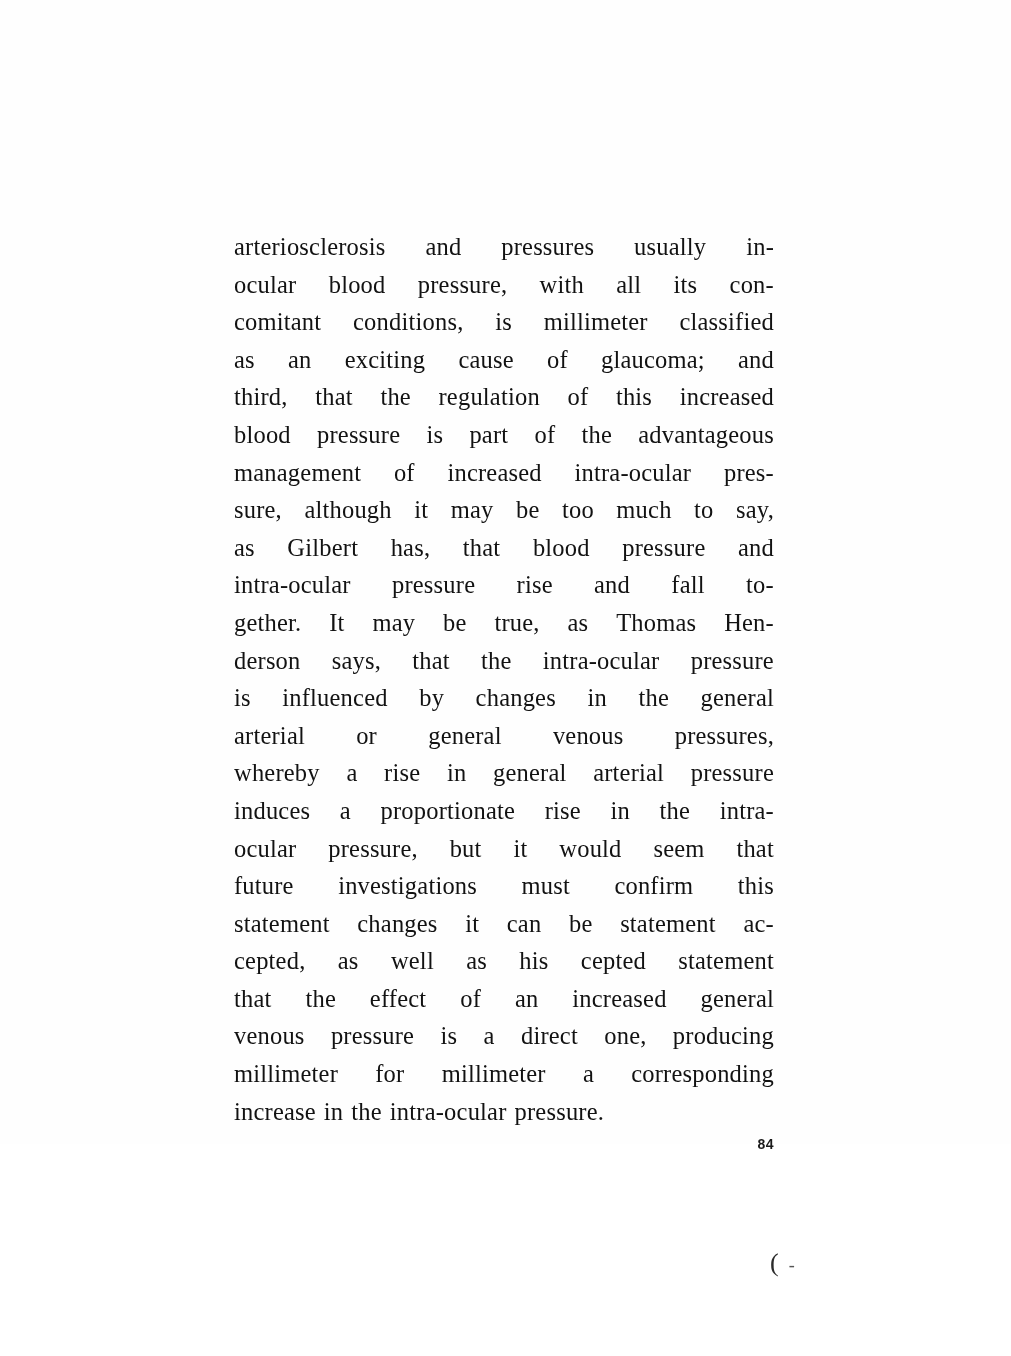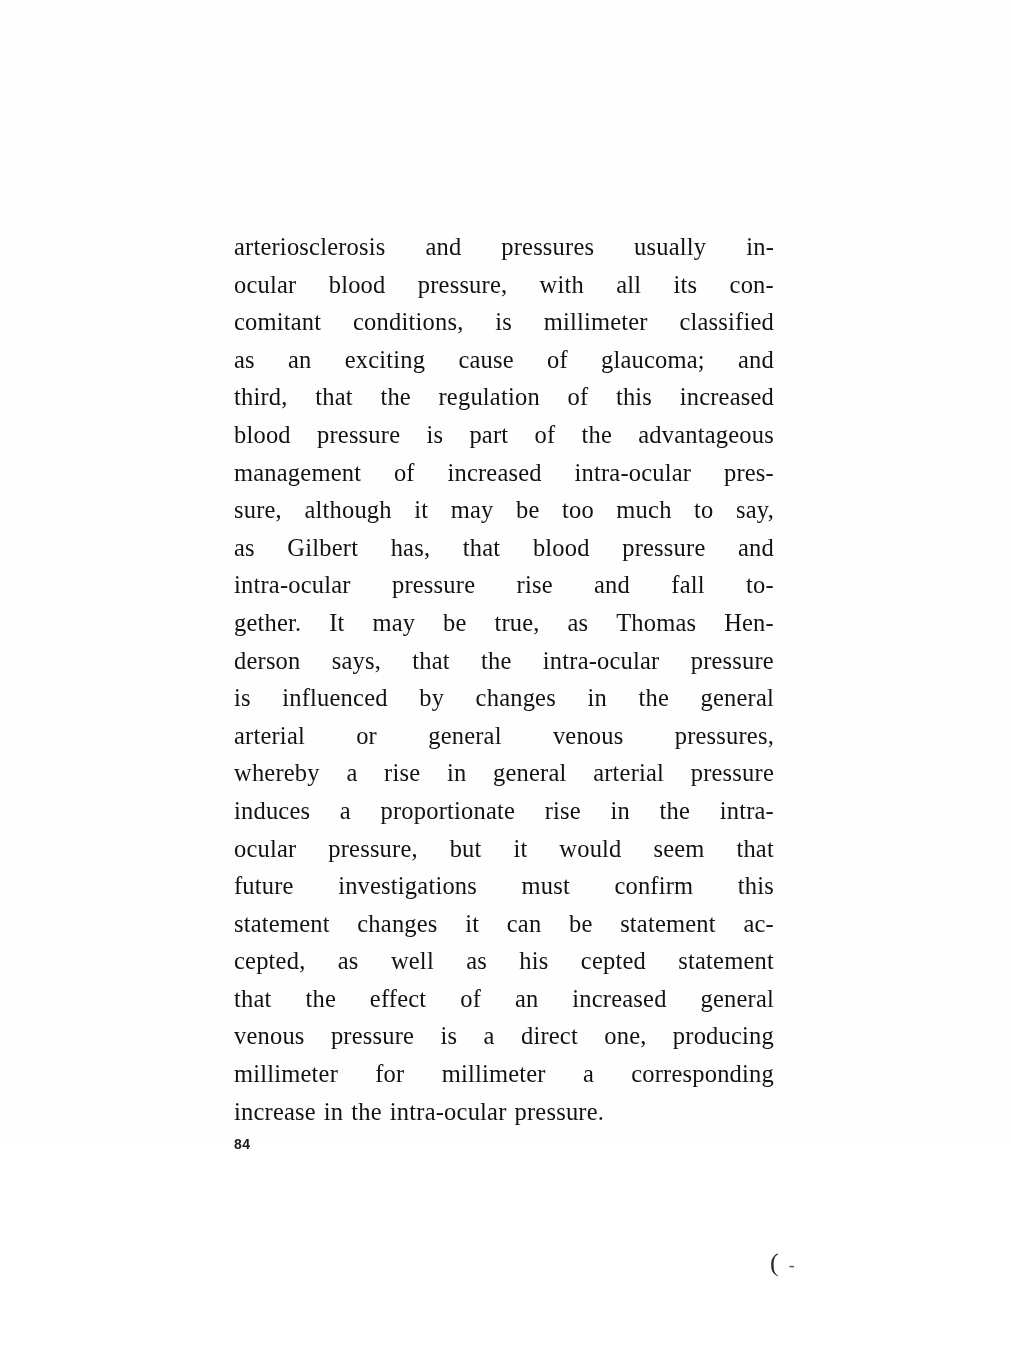--- a/index.html
+++ b/index.html
@@ -46,21 +46,21 @@
     display: inline-block;
   }
   .line.last .w + .w {
     margin-left: 8px;
   }
   .page-number {
     position: absolute;
     left: 234px;
     top: 1136px;
     width: 540px;
-    text-align: left;
+    text-align: right;
     font-family: "Liberation Sans", sans-serif;
     font-size: 14px;
     font-weight: bold;
     color: #1a1a1a;
     letter-spacing: 0.5px;
   }
   .corner-mark {
     position: absolute;
     left: 770px;
     top: 1248px;

